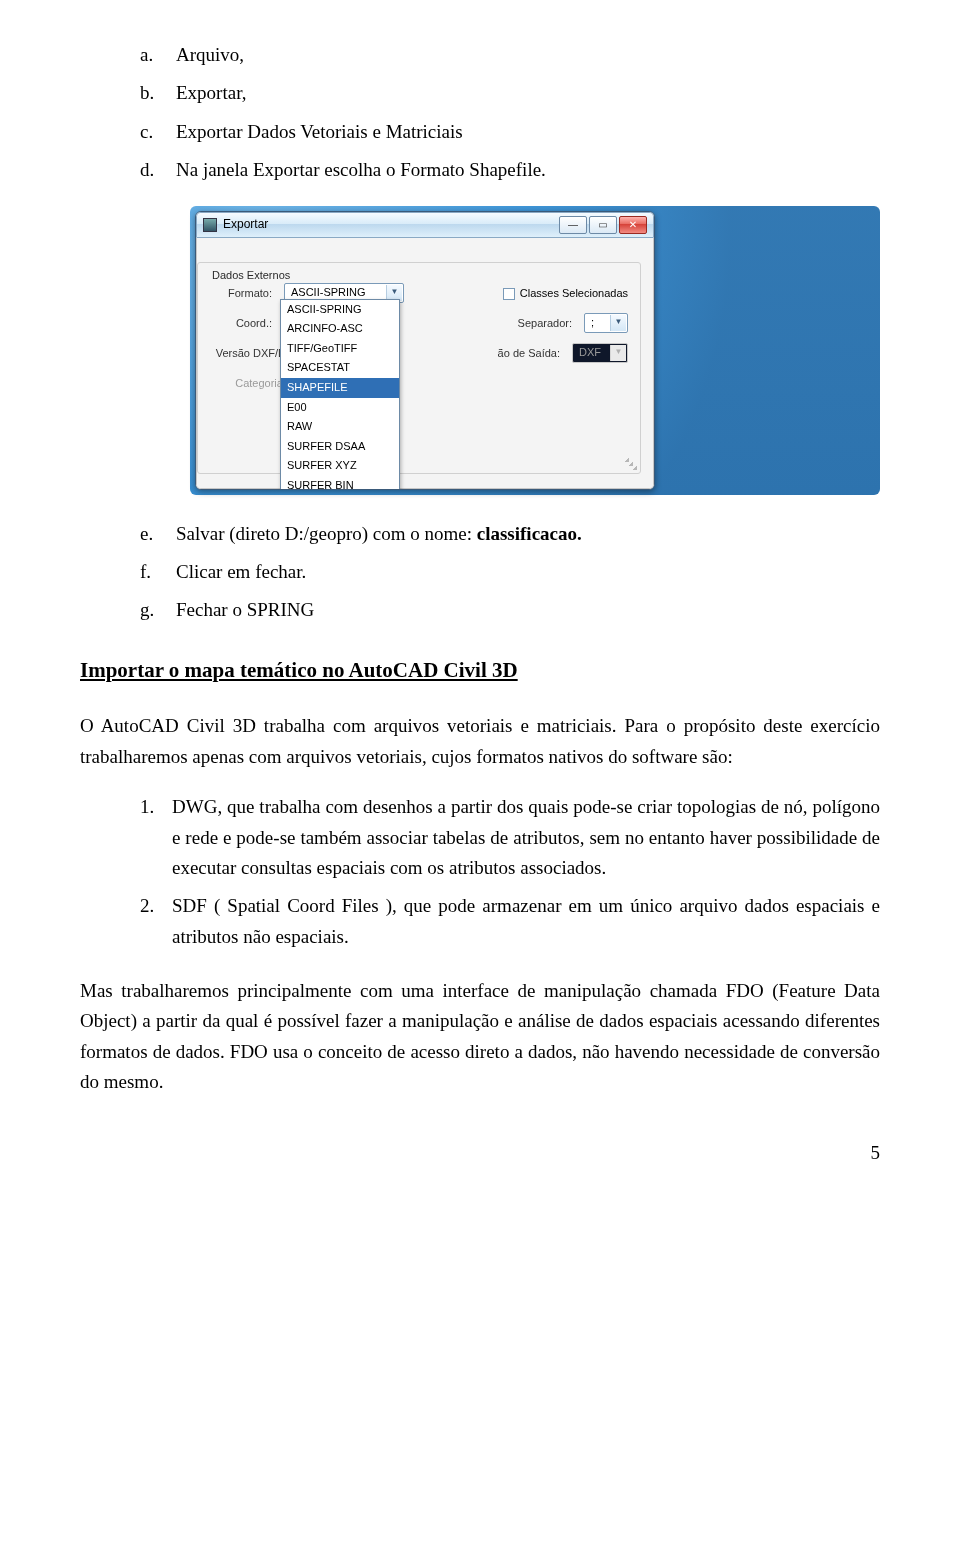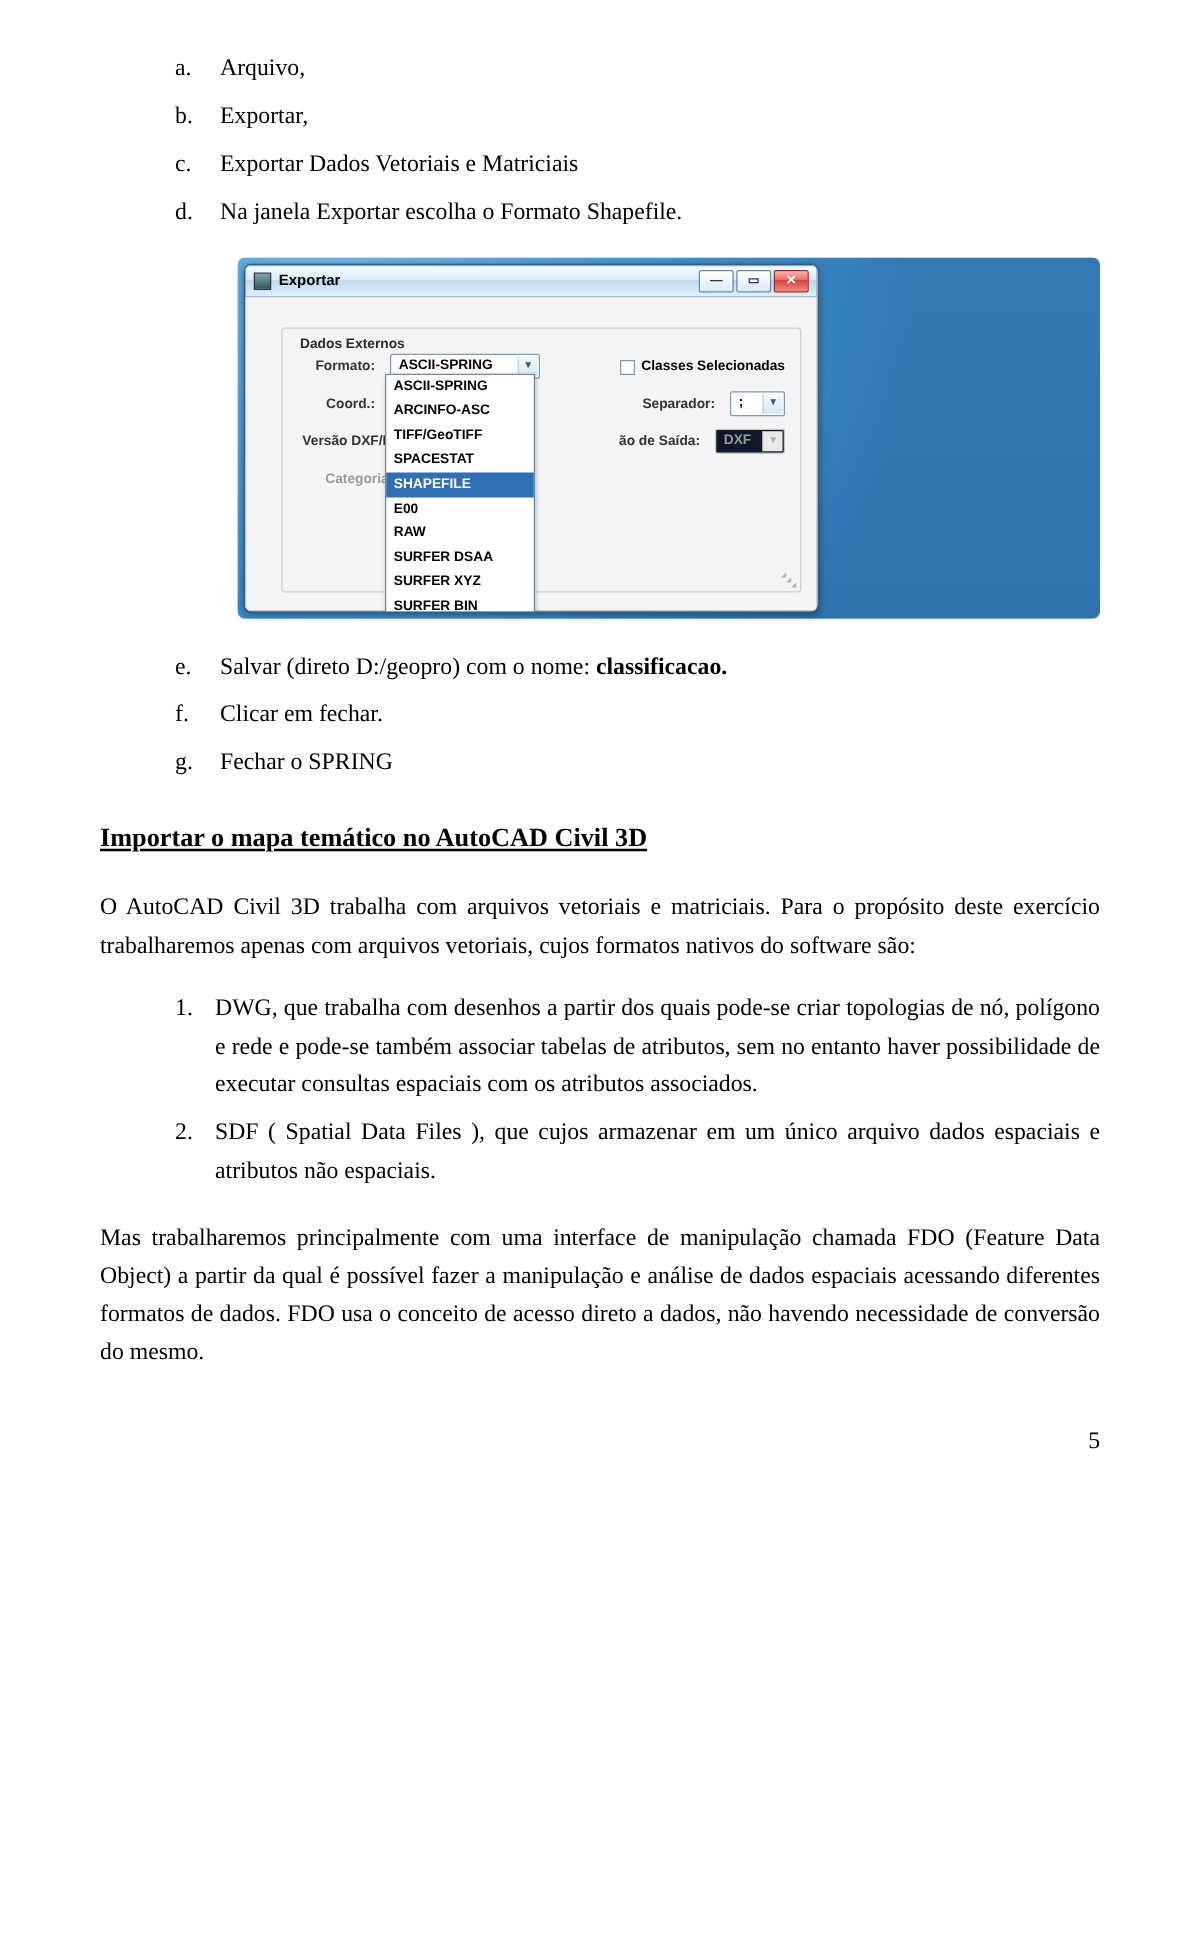--- a/index.html
+++ b/index.html
@@ -36,21 +36,20 @@
   .win {
     width:460px;
     font-family:"Segoe UI",Tahoma,sans-serif;
     font-size:11px;
     color:#000;
     border:1px solid #3a5a7a;
     border-radius:6px;
     overflow:hidden;
     background:#fff;
     box-shadow:0 2px 6px rgba(0,0,0,0.4);
-    font-weight:bold;
   }
   .win-bg {
     padding:5px;
     background:
      radial-gradient(circle at 10% 10%,rgba(110,180,230,.9),rgba(50,140,210,.8) 40%,rgba(40,110,170,.85) 70%),
      linear-gradient(#6fb7e8,#4a8fc5);
     border-radius:6px;
   }
   .titlebar {
     display:flex; align-items:center; justify-content:space-between;
@@ -66,21 +65,21 @@
   .winbtns{display:flex;gap:2px;}
   .winbtn{
     width:28px;height:18px;border:1px solid #6d8aa6;border-radius:2px;
     background:linear-gradient(#fff,#dbe9f5);
     display:flex;align-items:center;justify-content:center;
     font-size:10px;line-height:1;color:#333;
   }
   .winbtn.close{background:linear-gradient(#ffb3ae,#e86a60 45%,#d6433a 46%,#f28b83);color:#fff;border-color:#9a2a22;}
   .groupbox{
     background:#f4f4f4;border:1px solid #c6c6c6;border-top:none;
-    padding:14px 12px 14px 28px;
+    padding:14px 12px 14px 0;
     border-bottom-left-radius:4px;border-bottom-right-radius:4px;
     position:relative;
   }
   .group-title{position:absolute;top:4px;left:14px;font-size:11px;color:#2a2a2a;background:transparent;}
   .fieldset-line{border:1px solid #d0d0d0;border-radius:3px;margin-top:10px;padding:18px 12px 12px 12px;position:relative;}
   .row{display:flex;align-items:flex-end;gap:12px;margin-bottom:8px;min-height:22px;}
   .row .lbl{min-width:62px;text-align:right;color:#333;}
   .row .lbl.disabled{color:#9a9a9a;}
   .combo{
     position:relative;border:1px solid #7a9ab8;background:#fff;height:20px;
@@ -241,19 +240,19 @@
 
 <p class="para">O AutoCAD Civil 3D trabalha com arquivos vetoriais e matriciais. Para o propósito deste exercício trabalharemos apenas com arquivos vetoriais, cujos formatos nativos do software são:</p>
 
 <div class="numbered-list">
   <div class="li">
     <span class="marker">1.</span>
     <span class="txt">DWG, que trabalha com desenhos a partir dos quais pode-se criar topologias de nó, polígono e rede e pode-se também associar tabelas de atributos, sem no entanto haver possibilidade de executar consultas espaciais com os atributos associados.</span>
   </div>
   <div class="li">
     <span class="marker">2.</span>
-    <span class="txt">SDF ( Spatial Data Files ), que cujos armazenar em um único arquivo dados espaciais e atributos não espaciais.</span>
+    <span class="txt">SDF ( Spatial Coord Files ), que pode armazenar em um único arquivo dados espaciais e atributos não espaciais.</span>
   </div>
 </div>
 
 <p class="para">Mas trabalharemos principalmente com uma interface de manipulação chamada FDO (Feature Data Object) a partir da qual é possível fazer a manipulação e análise de dados espaciais acessando diferentes formatos de dados. FDO usa o conceito de acesso direto a dados, não havendo necessidade de conversão do mesmo.</p>
 
 <div class="page-num">5</div>
 
 </body></html>

